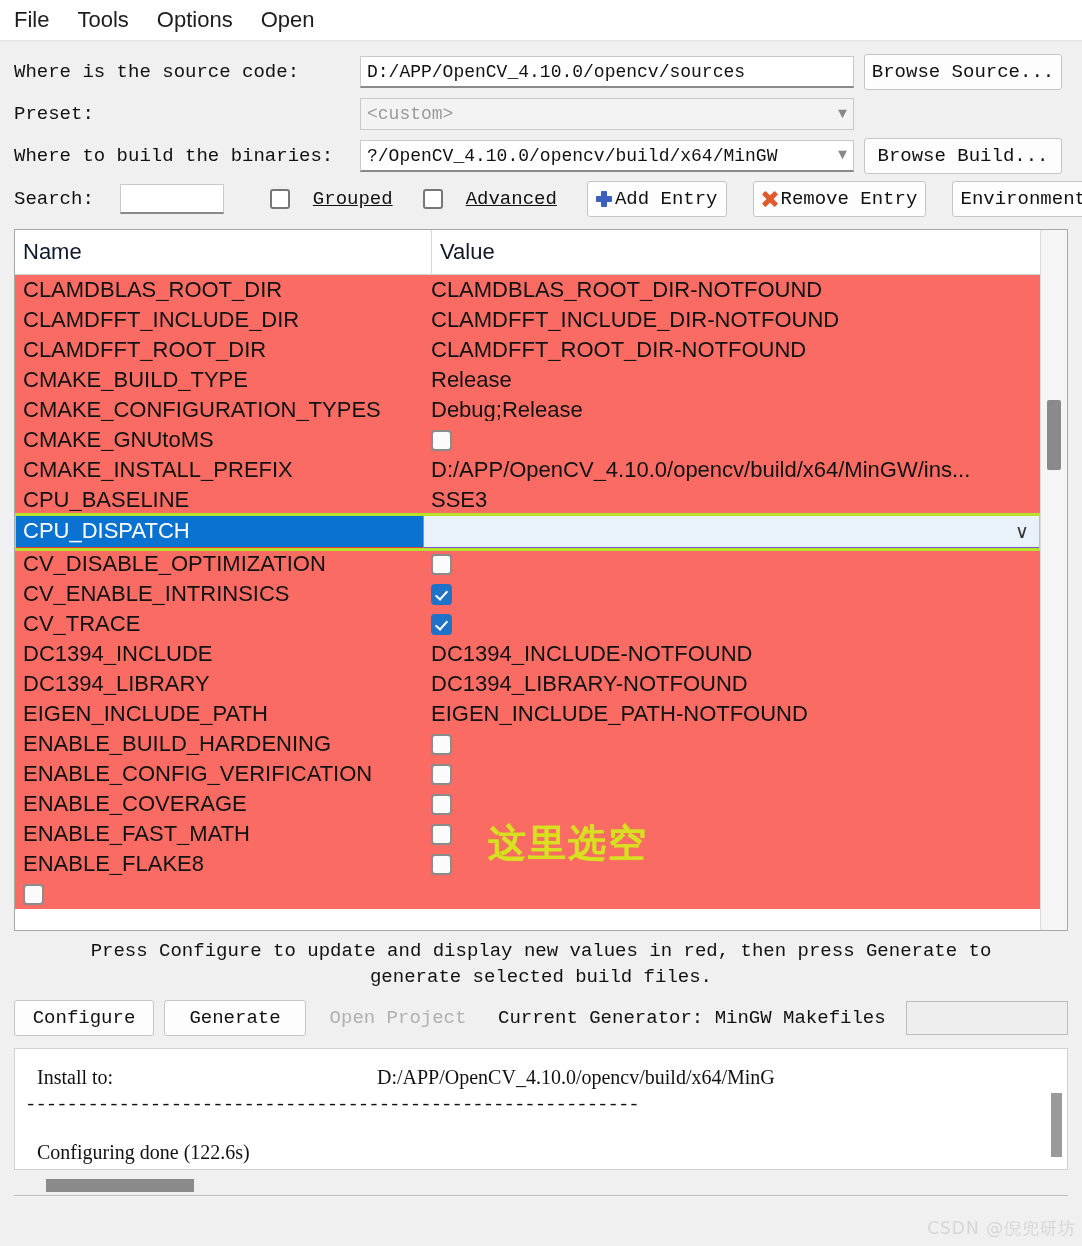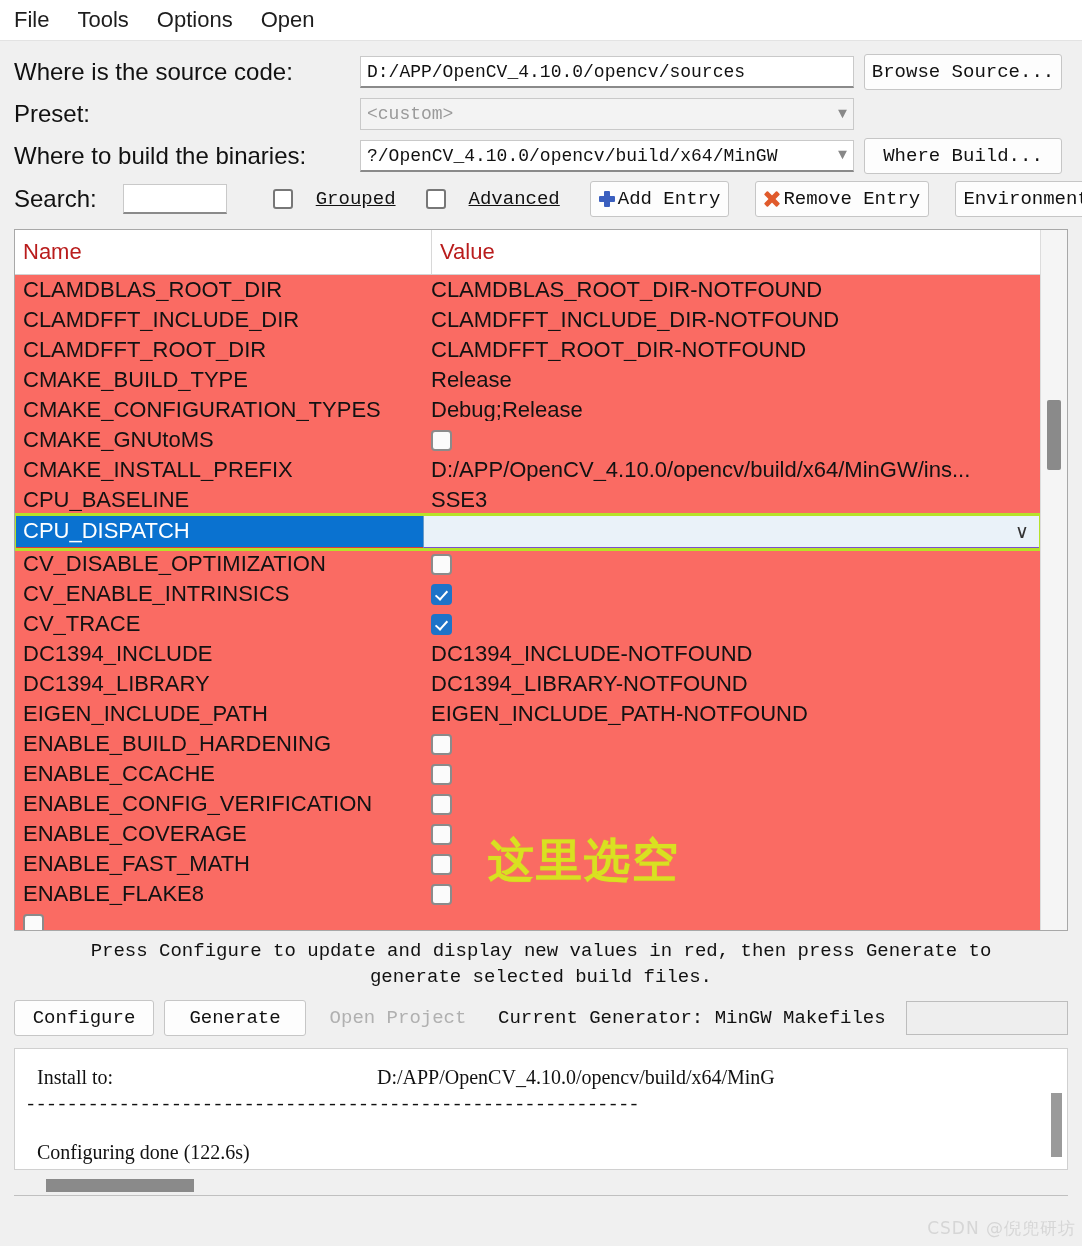--- a/index.html
+++ b/index.html
@@ -43,22 +43,22 @@
   .topform {
     padding: 10px 14px 0 14px;
     background: #f0f0f0;
   }
   .frow {
     display: flex;
     align-items: center;
     height: 42px;
   }
   .flabel {
-    font-family: Liberation Sans, sans-serif;
-    font-size: 24px;
+    font-family: Liberation Mono, monospace;
+    font-size: 19px;
     color: #111;
     white-space: nowrap;
   }
   .field {
     box-sizing: border-box;
     height: 32px;
     background: #ffffff;
     border: 1px solid #c9c9c9;
     border-bottom: 2px solid #8a8a8a;
     display: flex;
@@ -166,21 +166,21 @@
   .tablecore { flex: 1 1 auto; position: relative; overflow: hidden; }
   .thead {
     display: flex;
     height: 44px;
     background: #ffffff;
     border-bottom: 1px solid #d2d2d2;
   }
   .th {
     font-family: "Liberation Sans", sans-serif;
     font-size: 22px;
-    color: #b91c1c;
+    color: #0f172a;
     display: flex;
     align-items: center;
     padding-left: 8px;
   }
   .th.name { width: 408px; border-right: 1px solid #d8d8d8; }
   .th.value { flex: 1 1 auto; }
   .tbody { position: relative; }
   .trow {
     display: flex;
     height: 30px;
@@ -260,23 +260,23 @@
     box-sizing: border-box;
     justify-content: space-between;
     padding-right: 10px;
   }
   .trow.selected .chev { color: #333; font-size: 19px; }
 
   
   .annot {
     position: absolute;
     left: 473px;
-    top: 600px;
+    top: 588px;
     font-family: "DejaVu Sans", sans-serif;
-    font-size: 46px;
+    font-size: 38px;
     font-weight: 700;
     color: #d9e021;
     letter-spacing: 2px;
     text-shadow: 0 0 1px #c8cf20;
     z-index: 5;
     white-space: nowrap;
   }
 
   
   .vscroll {
@@ -429,21 +429,21 @@
         <span class="chev">▼</span>
       </div>
     </div>
 
     <div class="frow">
       <div class="flabel" style="width:346px">Where to build the binaries:</div>
       <div class="field combo" style="width:494px">
         <span>?/OpenCV_4.10.0/opencv/build/x64/MinGW</span>
         <span class="chev">▼</span>
       </div>
-      <div class="btn" style="width:198px;margin-left:10px">Where Build...</div>
+      <div class="btn" style="width:198px;margin-left:10px">Browse Build...</div>
     </div>
 
     <div class="searchrow">
       <div class="flabel">Search:</div>
       <input class="searchbox" value="" style="">
       <span class="chk" style="margin-left:30px"></span>
       <span class="chklabel">Grouped</span>
       <span class="chk"></span>
       <span class="chklabel">Advanced</span>
       <div class="btn" style="width:155px">
@@ -536,26 +536,20 @@
             <div class="td-name">EIGEN_INCLUDE_PATH</div>
             <div class="td-value">EIGEN_INCLUDE_PATH-NOTFOUND</div>
           </div>
           <div class="trow">
             <div class="td-name">ENABLE_BUILD_HARDENING</div>
             <div class="td-value">
               <span class="cellchk"></span>
             </div>
           </div>
           <div class="trow">
-            <div class="td-name">ENABLE_CCACHE</div>
-            <div class="td-value">
-              <span class="cellchk"></span>
-            </div>
-          </div>
-          <div class="trow">
             <div class="td-name">ENABLE_CONFIG_VERIFICATION</div>
             <div class="td-value">
               <span class="cellchk"></span>
             </div>
           </div>
           <div class="trow">
             <div class="td-name">ENABLE_COVERAGE</div>
             <div class="td-value">
               <span class="cellchk"></span>
             </div>

